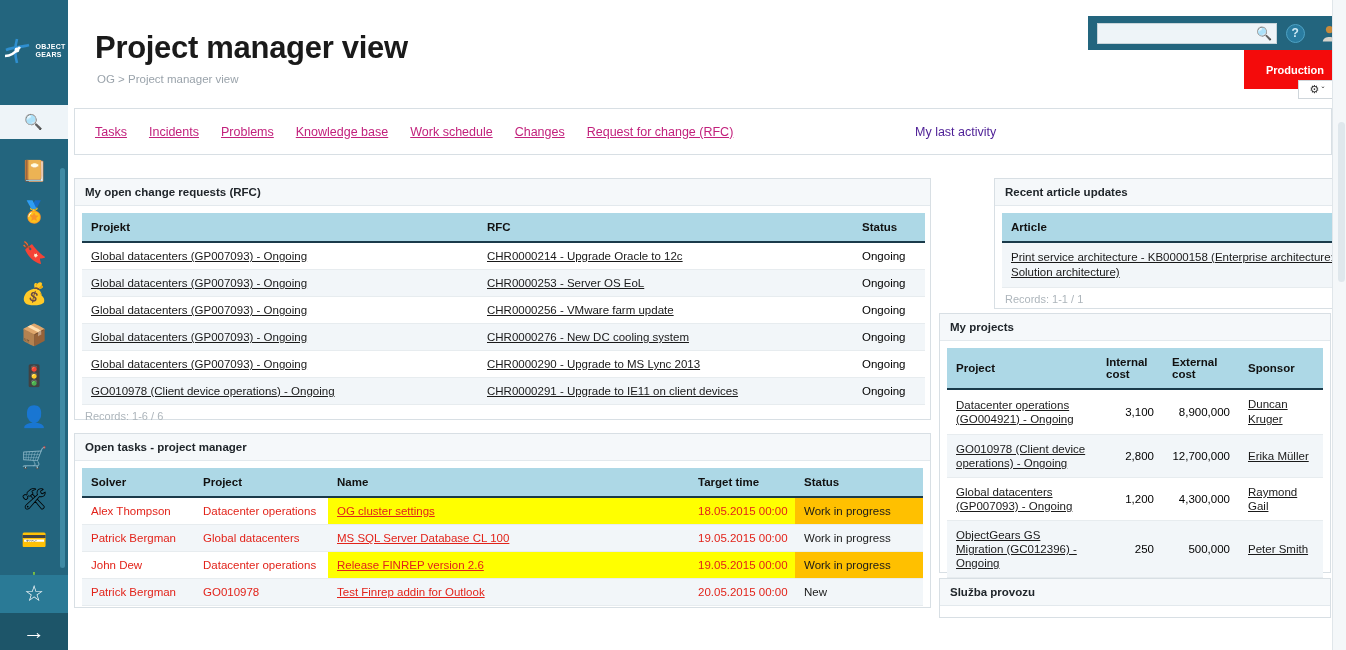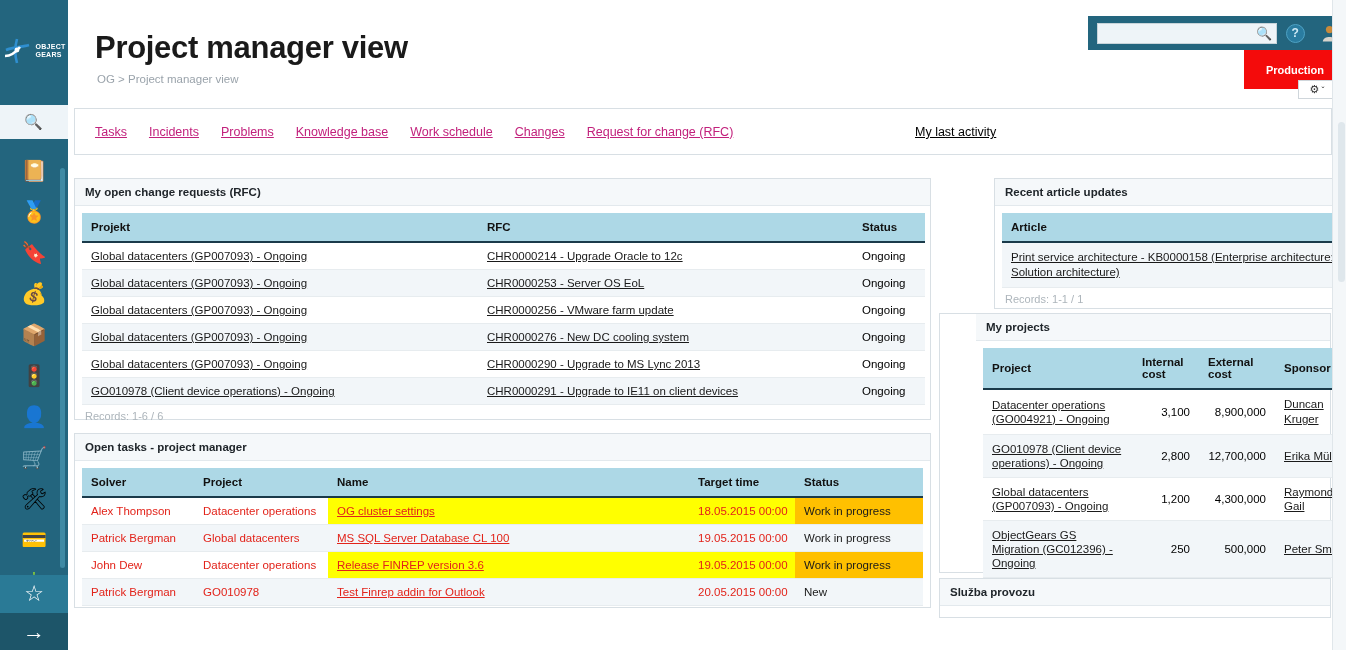--- a/index.html
+++ b/index.html
@@ -143,21 +143,21 @@
     border: 1px solid #d8dfe4;
     display: flex; align-items: center;
   }
   .nav-links { display: flex; align-items: center; padding-left: 20px; gap: 22px; }
   .nav-link {
     font-size: 12.5px; color: #c2217c; text-decoration: underline;
     cursor: pointer; white-space: nowrap;
   }
   .nav-right {
     position: absolute; left: 840px; top: 16px;
-    font-size: 12.5px; color: #000000; text-decoration: underline;
+    font-size: 12.5px; color: #4c1d95; 
     cursor: pointer;
   }
 
   
   .panel {
     position: absolute;
     background: #ffffff;
     border: 1px solid #d8dfe4;
   }
   .panel-head {
@@ -435,21 +435,21 @@
           <tr class="alt">
             <td class="t-solver">Patrick Bergman</td>
             <td class="t-proj">Global datacenters</td>
             <td class="t-name"><a class="lnk" style="color:#e2231a;">MS SQL Server Database CL 100</a></td>
             <td class="t-time">19.05.2015 00:00</td>
             <td class="t-wip">Work in progress</td>
           </tr>
           <tr>
             <td class="t-solver">John Dew</td>
             <td class="t-proj">Datacenter operations</td>
-            <td class="t-name"><a class="lnk" style="color:#e2231a;">Release FINREP version 3.6</a></td>
+            <td class="t-name"><a class="lnk" style="color:#e2231a;">Release FINREP version 2.6</a></td>
             <td class="t-time">19.05.2015 00:00</td>
             <td class="t-wip">Work in progress</td>
           </tr>
           <tr class="alt">
             <td class="t-solver">Patrick Bergman</td>
             <td class="t-proj">GO010978</td>
             <td class="t-name"><a class="lnk" style="color:#e2231a;">Test Finrep addin for Outlook</a></td>
             <td class="t-time">20.05.2015 00:00</td>
             <td class="t-new">New</td>
           </tr>
@@ -472,21 +472,21 @@
             <td style="line-height:15px;">
               <span class="lnk">Print service architecture - KB0000158 (Enterprise architecture: Solution architecture)</span>
             </td>
           </tr>
         </tbody>
       </table>
       <div class="records">Records: 1-1 / 1</div>
     </div>
   </div>
 
-  <div class="panel" style="left:939px; top:313px; width:392px; height:260px;padding-left:36px;">
+  <div class="panel" style="left:939px; top:313px; width:392px; height:260px;">
     <div class="panel-head">My projects</div>
     <div class="panel-body">
       <table class="grid">
         <colgroup>
             <col style="width:150px">
             <col style="width:66px">
             <col style="width:76px">
             <col style="width:84px">
           </colgroup>
         <thead>

